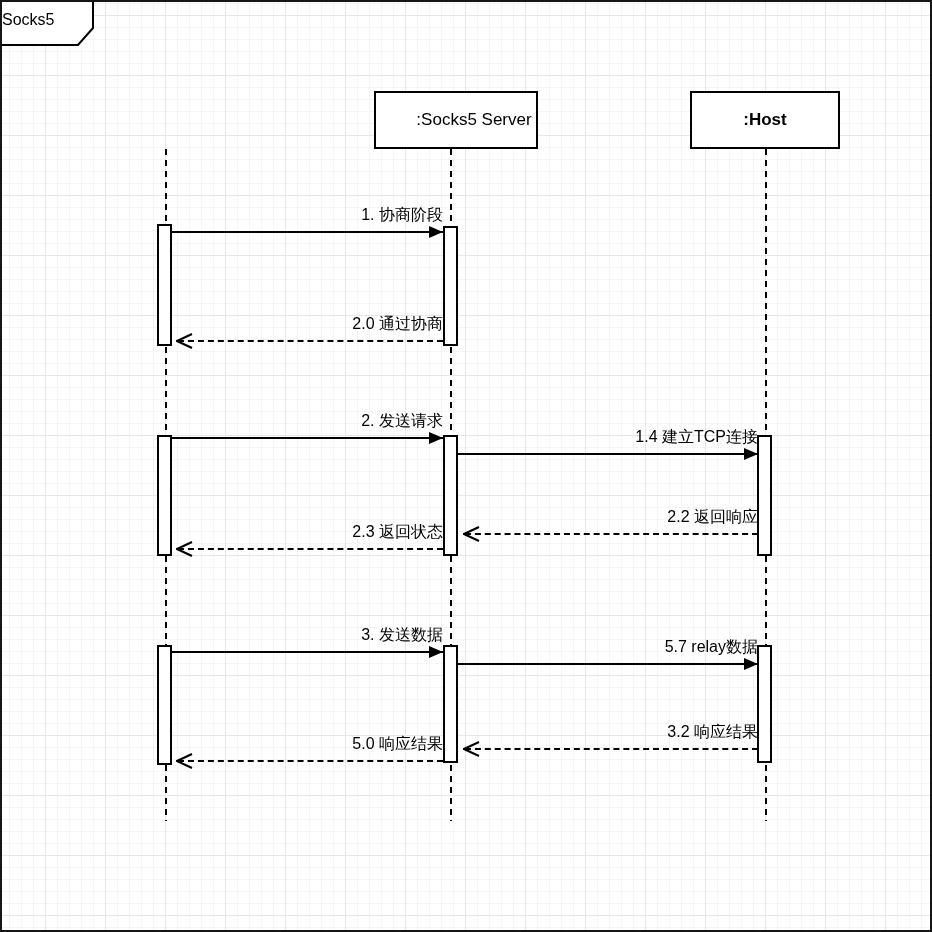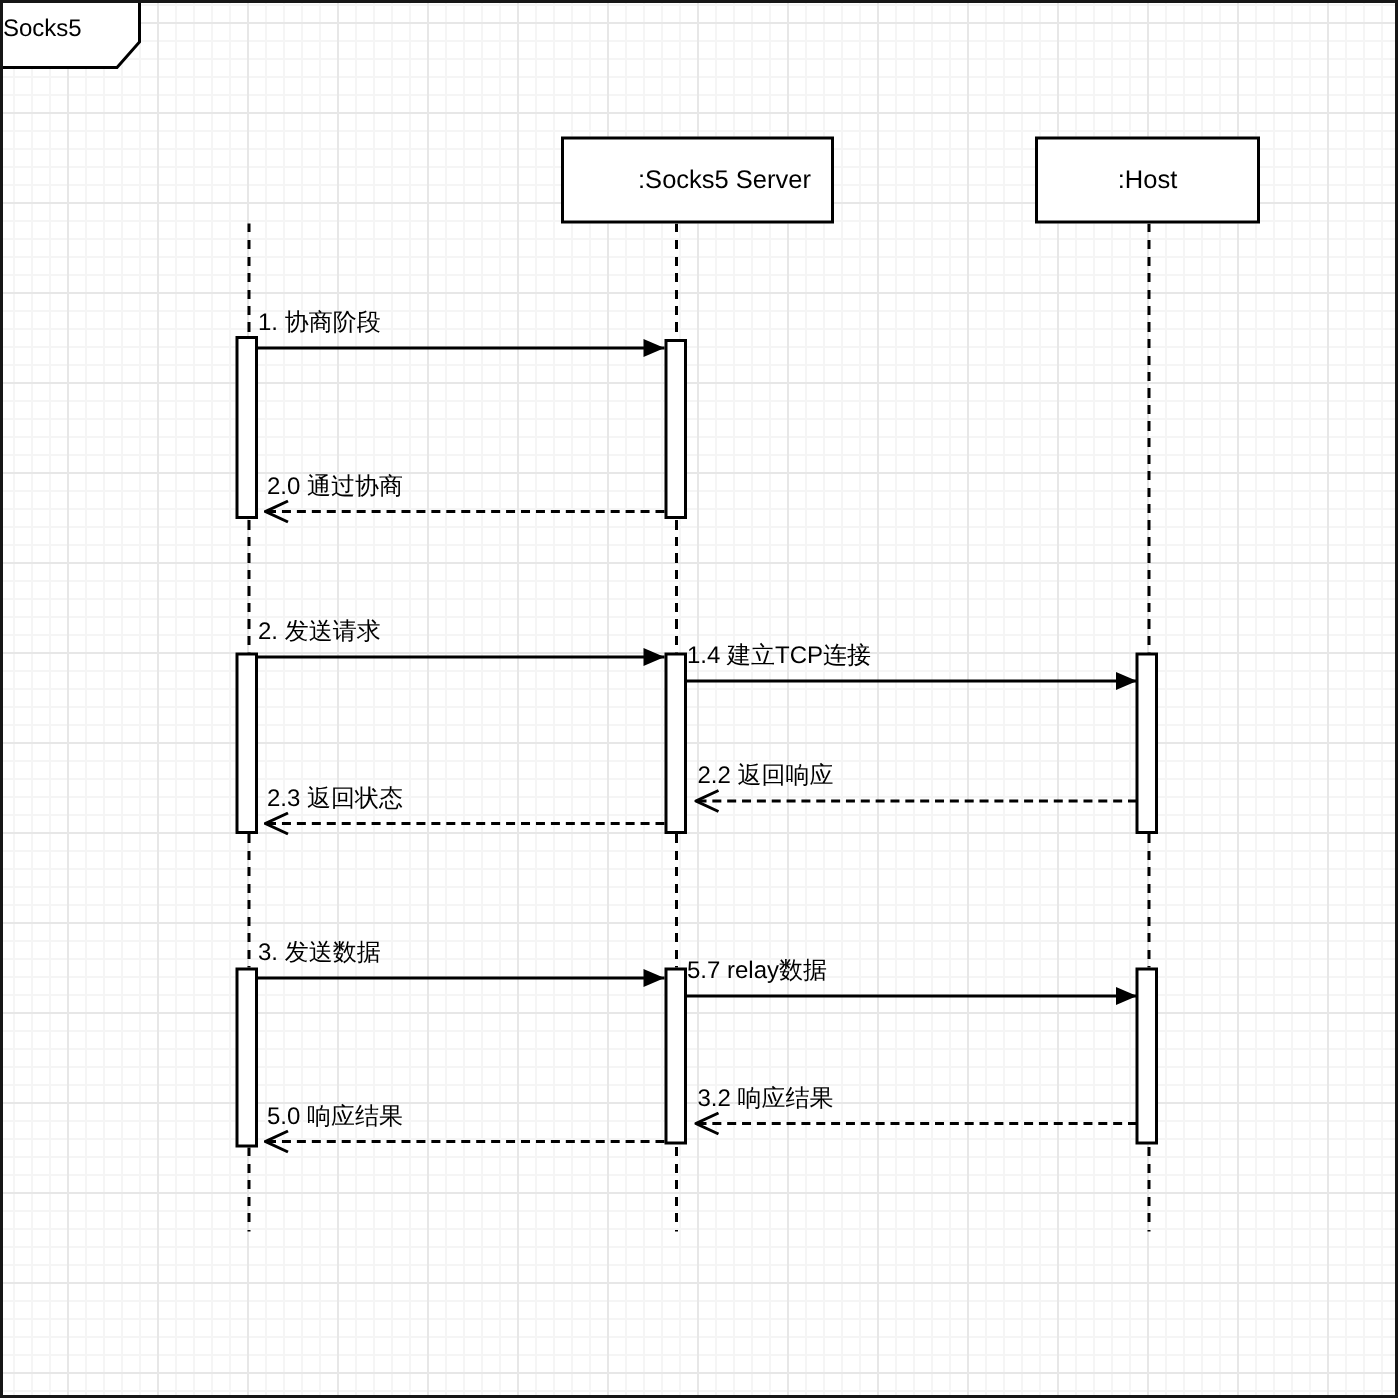--- a/index.html
+++ b/index.html
@@ -76,21 +76,21 @@
     z-index: 2;
   }
 
   
   .msg { position: absolute; z-index: 4; }
   .msg-label {
     position: absolute;
     left: 0;
     right: 0;
     bottom: 5px;
-    text-align: left;
+    text-align: right;
     font-size: 16px;
     white-space: nowrap;
   }
   .msg-line {
     position: absolute;
     left: 0;
     right: 0;
     top: 0;
     height: 0;
     border-top: 2px solid #000000;
@@ -121,22 +121,22 @@
 
   <svg class="tab-shape" viewBox="0 0 100 50">
     <polygon points="1,1 93,1 93,28 78,45 1,45" fill="#ffffff" stroke="#000000" stroke-width="2"></polygon>
   </svg>
   <div class="tab-label">Socks5</div>
 
   <div class="lifeline" style="left:163px;"></div>
   <div class="lifeline" style="left:448px;"></div>
   <div class="lifeline" style="left:763px;"></div>
 
-  <div class="actor-head" style="left:372px; width:182px;padding-left:36px;">:Socks5 Server</div>
-  <div class="actor-head" style="left:688px; width:150px;">:Host</div>
+  <div class="actor-head" style="left:372px; width:164px;padding-left:36px;">:Socks5 Server</div>
+  <div class="actor-head" style="left:688px; width:150px;font-weight:bold;">:Host</div>
 
   <div class="activation" style="left:155px; top:222px; height:122px;"></div>
   <div class="activation" style="left:441px; top:224px; height:120px;"></div>
 
   <div class="activation" style="left:155px; top:433px; height:121px;"></div>
   <div class="activation" style="left:441px; top:433px; height:121px;"></div>
   <div class="activation" style="left:755px; top:433px; height:121px;"></div>
 
   <div class="activation" style="left:155px; top:643px; height:120px;"></div>
   <div class="activation" style="left:441px; top:643px; height:118px;"></div>

